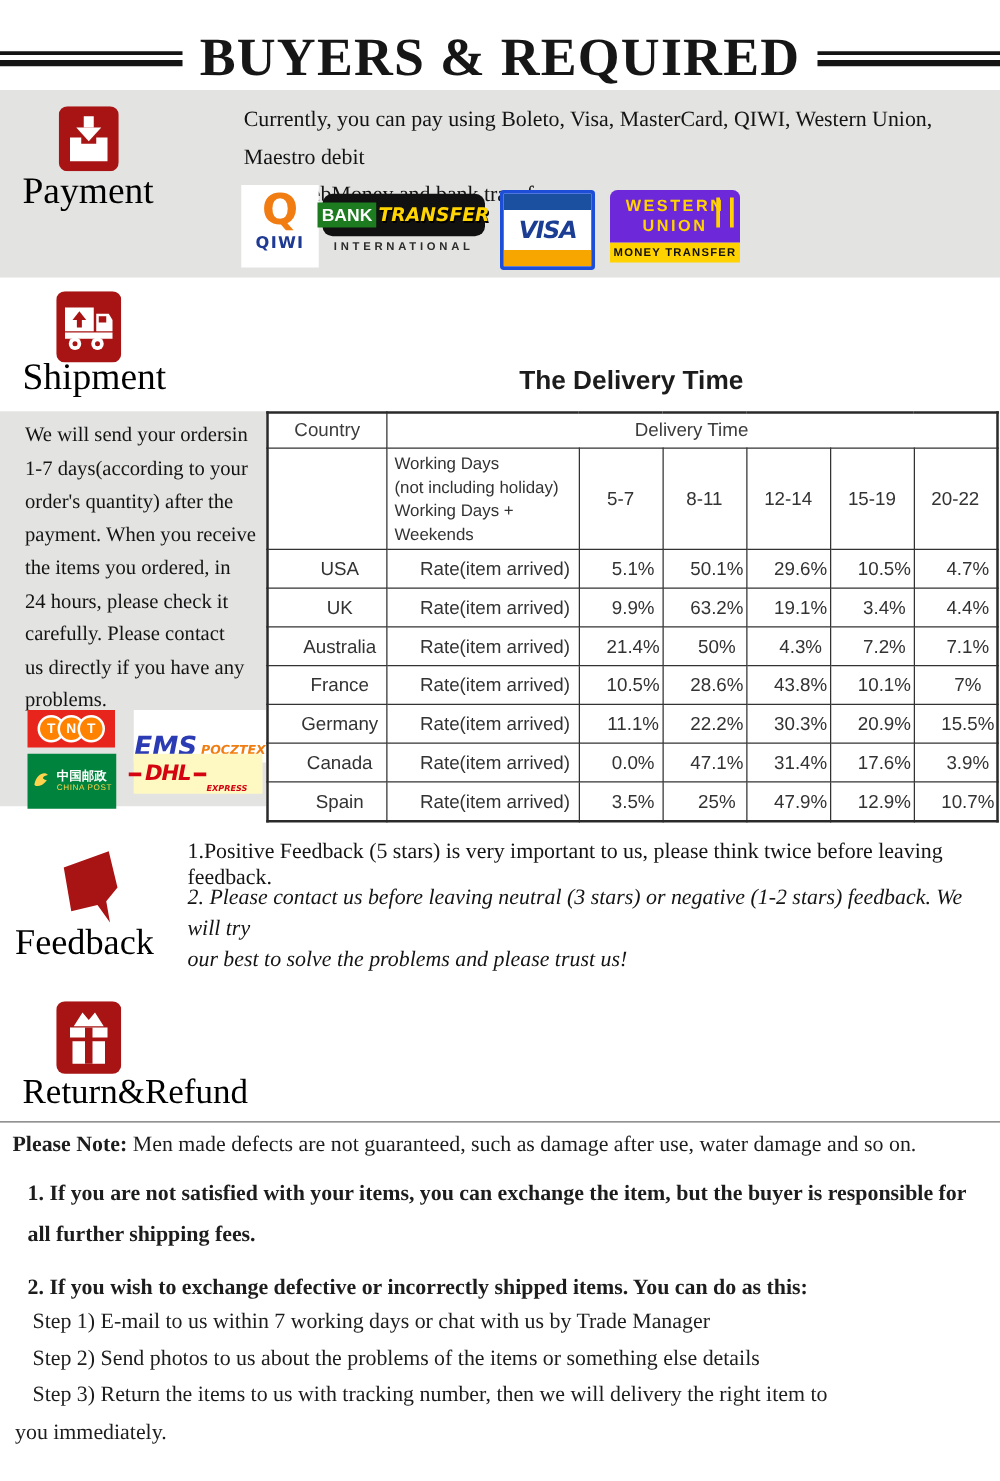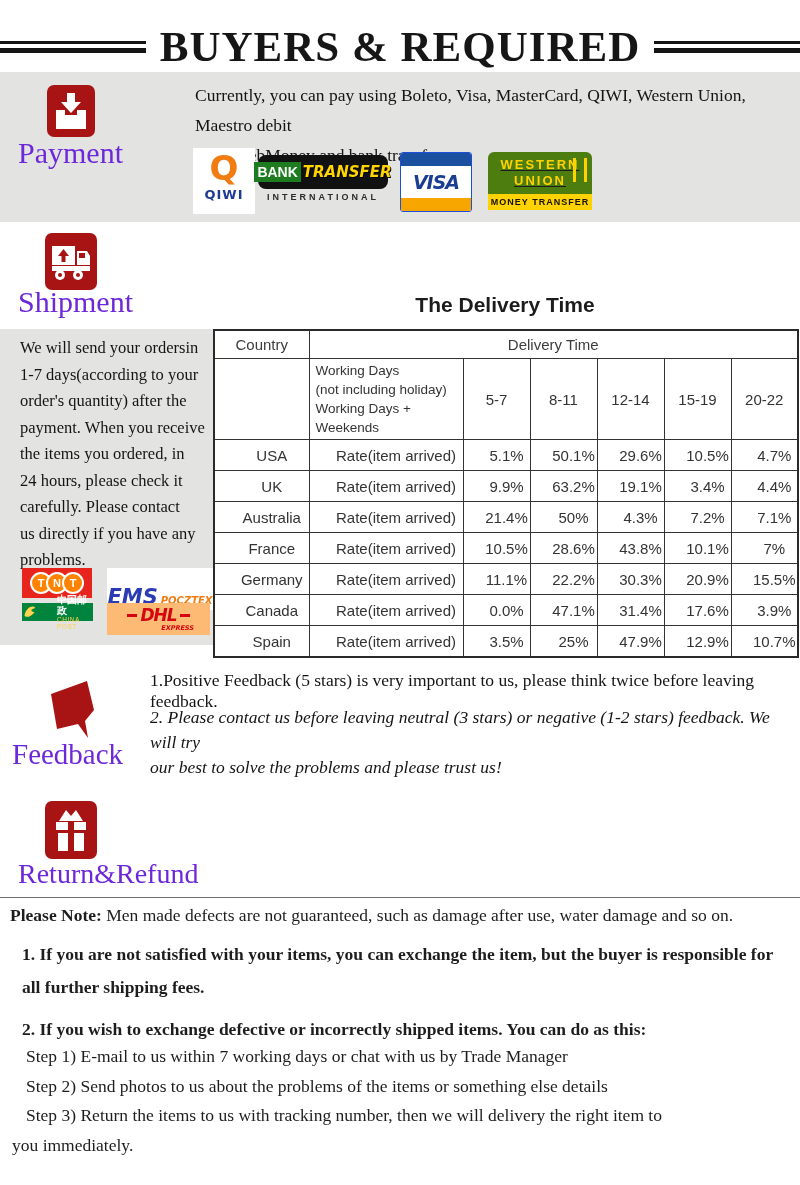--- a/index.html
+++ b/index.html
@@ -8,48 +8,48 @@
 
   
   .header{position:absolute;top:22px;left:0;width:800px;display:flex;align-items:center;}
   .hline{flex:1;height:4px;border-top:3px solid #141414;border-bottom:5px solid #141414;}
   .page-title{margin:0 14px;font-size:43px;font-weight:600;letter-spacing:1px;
               color:#161616;white-space:nowrap;}
 
   
   .band{position:absolute;left:0;top:72px;width:800px;height:150px;background:#e3e3e2;}
   .abs{position:absolute;}
-  .section-label{font-size:30px;color:#6d28d9;}
+  .section-label{font-size:30px;color:#000000;}
   .pay-desc{left:195px;top:80px;width:596px;font-size:17.5px;line-height:30px;color:#141414;}
 
   
   .qiwi{left:193px;top:148px;width:62px;height:66px;background:#fff;text-align:center;}
   .qiwi .q{font-family:"DejaVu Sans",sans-serif;font-weight:bold;font-size:34px;
            line-height:40px;color:#f07c12;}
   .qiwi .t{font-family:"DejaVu Sans",sans-serif;font-weight:bold;font-size:13px;
            letter-spacing:1px;color:#1f3a93;line-height:14px;}
   .bt{left:258px;top:155px;width:130px;text-align:center;}
   .bt .box{height:34px;background:#111;border-radius:8px;display:flex;align-items:center;
            justify-content:center;gap:2px;}
   .bt .w1{font-family:"Liberation Sans",sans-serif;font-weight:bold;color:#fff;
           background:#1c7c1f;font-size:14px;padding:3px 3px;line-height:1;}
   .bt .w2{font-family:"DejaVu Sans",sans-serif;font-style:italic;font-weight:bold;
           color:#ffd400;font-size:15px;text-shadow:1px 1px 0 #000;}
   .bt .sub{font-family:"Liberation Sans",sans-serif;font-weight:bold;font-size:9px;
            letter-spacing:3px;color:#2b2b2b;margin-top:3px;}
   .visa{left:400px;top:152px;width:70px;height:58px;background:#fff;border-radius:3px;
-        display:flex;flex-direction:column;overflow:hidden;border:1px solid #1d4ed8;}
+        display:flex;flex-direction:column;overflow:hidden;border:3px solid #1d4ed8;}
   .visa .bar-top{height:13px;background:#1b4fa0;}
   .visa .word{flex:1;display:flex;align-items:center;justify-content:center;
               font-family:"DejaVu Sans",sans-serif;font-weight:bold;font-style:italic;
               font-size:19px;color:#1b3e94;letter-spacing:-1px;}
   .visa .bar-bot{height:13px;background:#f7a600;}
   .wu{left:488px;top:152px;width:104px;}
-  .wu .box{height:42px;background:#4d7c0f;border-radius:6px 6px 0 0;position:relative;
-           padding-top:5px;text-align:center;box-sizing:border-box;text-decoration:underline;}
+  .wu .box{height:42px;background:#6d28d9;border-radius:6px 6px 0 0;position:relative;
+           padding-top:5px;text-align:center;box-sizing:border-box;}
   .wu .l{font-family:"Liberation Sans",sans-serif;font-weight:bold;color:#ffd200;
          font-size:13px;letter-spacing:2px;line-height:16px;}
   .wu .bars{position:absolute;right:5px;top:6px;width:8px;height:24px;
             border-left:3px solid #ffd200;border-right:3px solid #ffd200;}
   .wu .strip{height:16px;background:#ffd200;display:flex;align-items:center;justify-content:center;
              font-family:"Liberation Sans",sans-serif;font-weight:bold;font-size:9px;
              letter-spacing:1px;color:#111;}
 
   
   .ship-title{left:213px;top:293px;width:584px;text-align:center;
@@ -62,26 +62,26 @@
        align-items:center;justify-content:center;}
   .tnt .c{width:18px;height:18px;border-radius:50%;background:#ff8300;border:2px solid #fff;
           color:#fff;font-family:"Liberation Sans",sans-serif;font-weight:bold;font-size:11px;
           display:flex;align-items:center;justify-content:center;margin:0 -3px;}
   .ems{left:107px;top:568px;width:106px;height:42px;background:#fff;display:flex;
        align-items:flex-end;justify-content:center;gap:3px;padding-bottom:2px;box-sizing:border-box;}
   .ems .main{font-family:"DejaVu Sans",sans-serif;font-style:italic;font-weight:bold;
              font-size:21px;line-height:21px;color:#2b3bb3;}
   .ems .sub{font-family:"DejaVu Sans",sans-serif;font-style:italic;font-weight:bold;
             font-size:10px;color:#f07d12;line-height:14px;}
-  .cp{left:22px;top:603px;width:71px;height:18px;background:#00843d;display:flex;
-      align-items:center;gap:20px;}
+  .cp{left:22px;top:603px;width:71px;height:44px;background:#00843d;display:flex;
+      align-items:center;justify-content:center;gap:5px;}
   .cp .cn{color:#fff;font-family:"DejaVu Sans",sans-serif;font-weight:bold;font-size:10px;line-height:11px;}
   .cp .en{color:#ffd34d;font-family:"Liberation Sans",sans-serif;font-size:6.5px;letter-spacing:.5px;}
-  .dhl{left:107px;top:603px;width:103px;height:32px;background:#fdba74;display:flex;
-       flex-direction:column;align-items:center;justify-content:center;}
+  .dhl{left:107px;top:603px;width:103px;height:32px;background:#fef9c3;display:flex;
+       flex-direction:row;align-items:center;justify-content:center;}
   .dhl .row{display:flex;align-items:center;gap:3px;}
   .dhl .bar{width:10px;height:3px;background:#d40511;}
   .dhl .main{font-family:"DejaVu Sans",sans-serif;font-style:italic;font-weight:bold;
              font-size:17px;line-height:17px;color:#d40511;letter-spacing:-1px;}
   .dhl .sub{font-family:"DejaVu Sans",sans-serif;font-style:italic;font-weight:bold;
             font-size:6.5px;color:#d40511;align-self:flex-end;margin-right:16px;}
 
   
   .dtable{position:absolute;left:213px;top:329px;border-collapse:collapse;table-layout:fixed;
           font-family:"Liberation Sans",sans-serif;color:#333;background:#fff;

